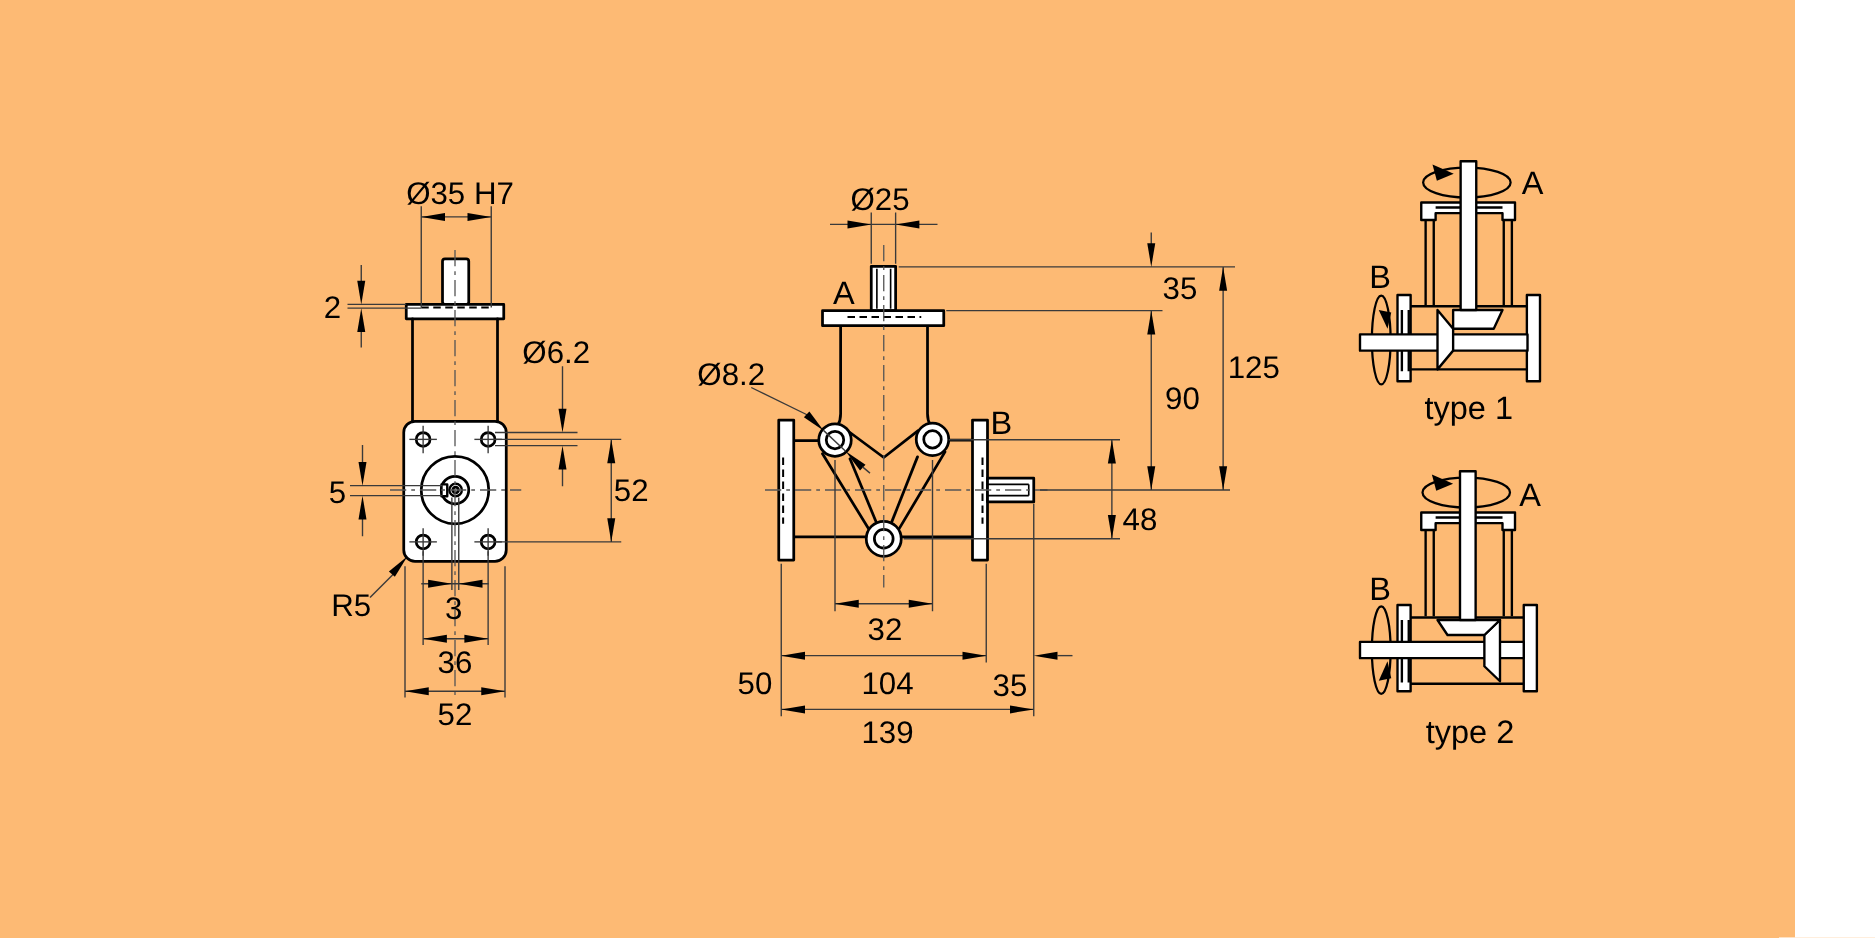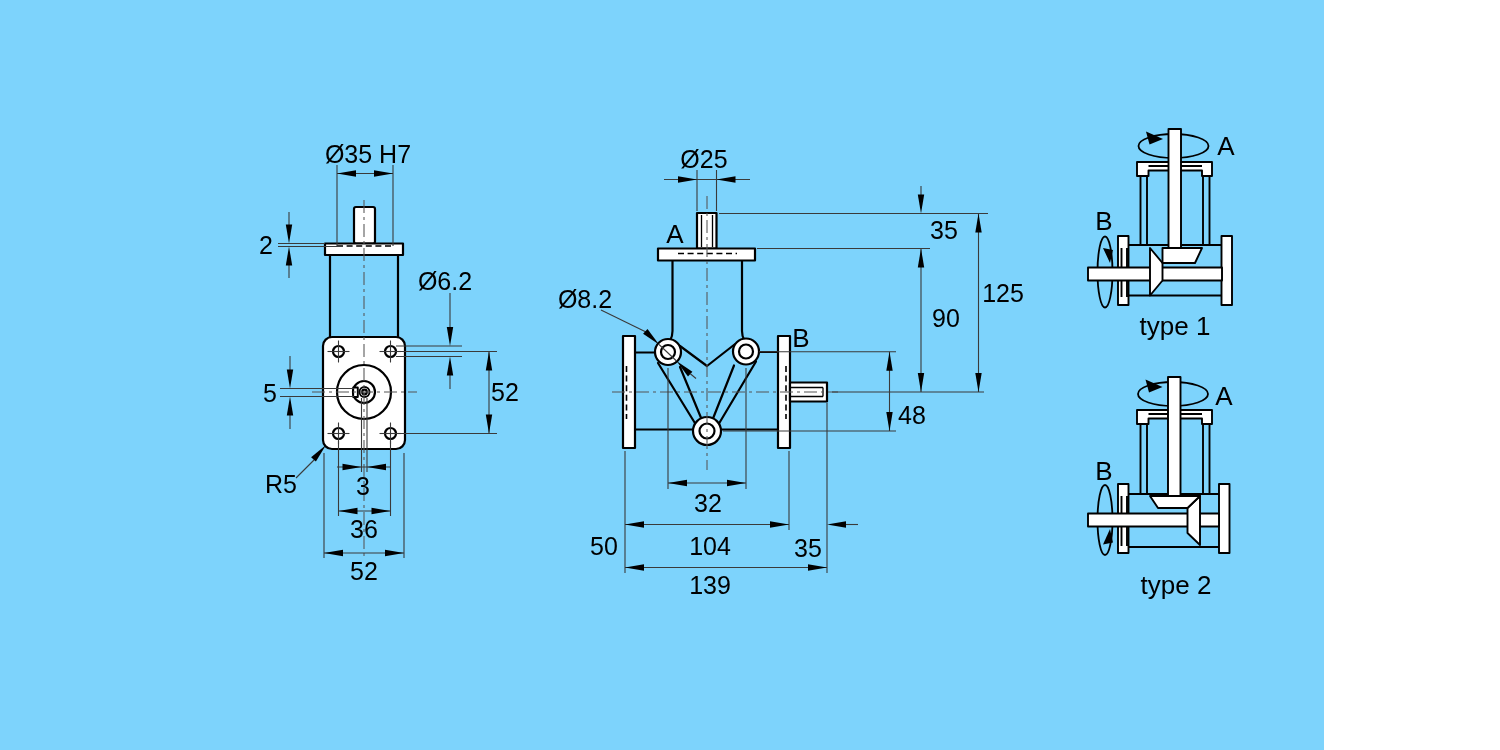--- a/index.html
+++ b/index.html
@@ -1,16 +1,16 @@
 <!DOCTYPE html>
 <html><head>
 <meta charset="utf-8">
 <style>
   html,body{margin:0;padding:0;background:#ffffff;}
-  .stage{width:1324px;height:750px;background:#7dd3fc;overflow:hidden;}
+  .stage{width:1436px;height:750px;background:#fdba74;overflow:hidden;}
   svg{display:block;}
   
   .ol{fill:none;stroke:#000;stroke-width:2.2;stroke-linejoin:round;stroke-linecap:round;}
   .olf{fill:#fff;stroke:#000;stroke-width:2.2;stroke-linejoin:round;}
   .ol2{fill:none;stroke:#000;stroke-width:1.9;stroke-linejoin:round;}
   .olf2{fill:#fff;stroke:#000;stroke-width:1.9;stroke-linejoin:round;}
   .inner{fill:none;stroke:#000;stroke-width:1.3;}
   
   .thin{fill:none;stroke:#3a3a3a;stroke-width:1.1;}
   

